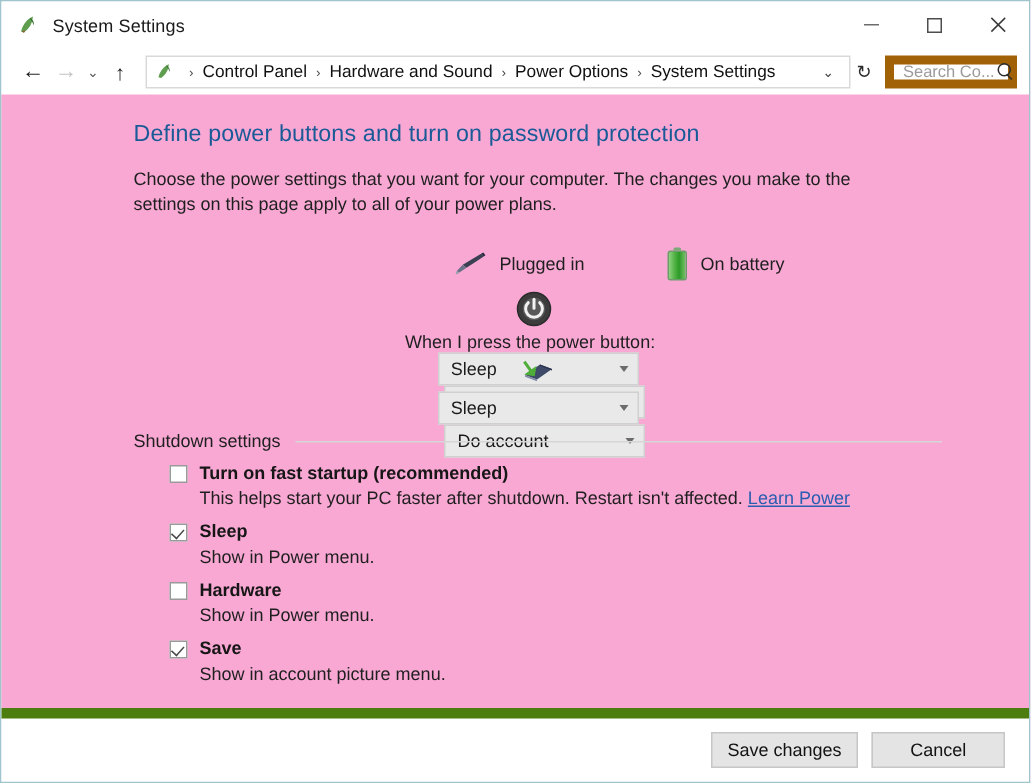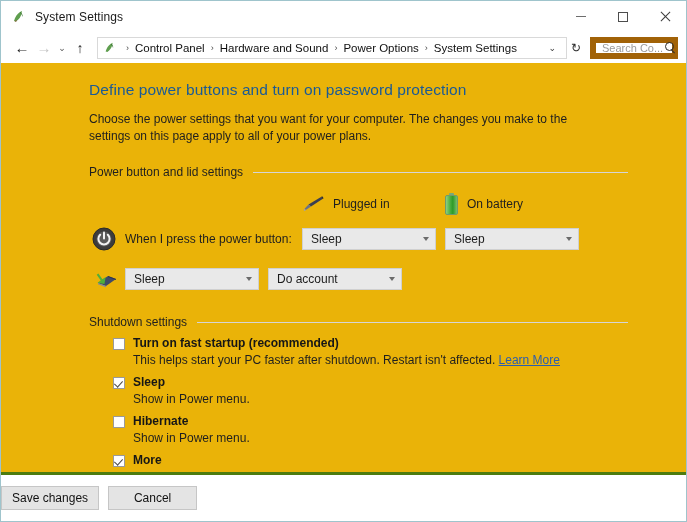--- a/index.html
+++ b/index.html
@@ -185,21 +185,21 @@
     width: 5px; height: 1.2px;
     background: #2c2c2c;
     transform: rotate(45deg);
     transform-origin: left center;
   }
 
   
   .content {
     flex: 1 1 auto;
     position: relative;
-    background: #eab308;
+    background: #f9a8d4;
     padding: 18px 0 0 0;
     overflow: hidden;
   }
   .inner {
     padding-left: 88px;
     padding-right: 58px;
   }
 
   .page-title {
     font-size: 15.5px;
@@ -277,20 +277,21 @@
     width: 22px; height: 20px;
     position: relative;
     flex: 0 0 auto;
   }
 
   
   .setting-row {
     display: flex;
     align-items: center;
     height: 40px;
+    flex-direction: column;
   }
   .row-icon {
     width: 30px; height: 30px;
     flex: 0 0 auto;
     position: relative;
     margin-right: 6px;
   }
   .row-label {
     font-size: 12px;
     color: #1f1f1f;
@@ -364,24 +365,24 @@
   }
   .link {
     color: #2a5db0;
     text-decoration: underline;
   }
 
   
   .footer {
     height: 49px;
     min-height: 49px;
-    border-top: 3px solid #4d7c0f;
-    display: flex;
-    align-items: center;
-    justify-content: flex-start;
+    border-top: 7px solid #4d7c0f;
+    display: flex;
+    align-items: center;
+    justify-content: flex-end;
     padding-right: 16px;
     background: #ffffff;
   }
   .btn {
     min-width: 89px;
     height: 24px;
     background: #e4e4e4;
     border: 1px solid #c6c6c6;
     font-size: 12px;
     color: #121212;
@@ -453,24 +454,20 @@
       <span class="search-icon"></span>
     </div>
   </div>
 
   <div class="content">
     <div class="inner">
 
       <div class="page-title">Define power buttons and turn on password protection</div>
       <div class="page-desc">Choose the power settings that you want for your computer. The changes you make to the settings on this page apply to all of your power plans.</div>
 
-      <div class="group-head">
-        <span class="label">Power button and lid settings</span>
-        <span class="rule"></span>
-      </div>
 
       <div class="col-heads">
         <div class="col-head">
           <span class="plug-icon">
             <svg width="22" height="20" viewBox="0 0 22 20">
               <path d="M19 3 L20.5 5 L9 12.5 L6.5 10.5 Z" fill="#3a3f52"></path>
               <path d="M6.5 10.5 L9 12.5 L4.5 15.5 C3.6 16 2.6 15.4 2.8 14.4 Z" fill="#6b7186"></path>
               <path d="M2.8 14.4 C2.6 15.4 3.6 16 4.5 15.5 L3 16.8 C2.2 17.1 1.6 16.4 1.9 15.6 Z" fill="#9aa0b2"></path>
               <path d="M19 3 L20.5 5 L21.6 4.2 L20.2 2.3 Z" fill="#23273a"></path>
             </svg>
@@ -531,38 +528,38 @@
           <span class="label">Shutdown settings</span>
           <span class="rule"></span>
         </div>
 
         <div class="check-row">
           <span class="checkbox"></span>
           <span class="check-label">Turn on fast startup (recommended)</span>
         </div>
         <div class="check-sub">
           <span>This helps start your PC faster after shutdown. Restart isn't affected.</span>
-          <a class="link" href="#">Learn More</a>
+          <a class="link" href="#">Learn Power</a>
         </div>
 
         <div class="check-row">
           <span class="checkbox checked"></span>
           <span class="check-label">Sleep</span>
         </div>
         <div class="check-sub">Show in Power menu.</div>
 
         <div class="check-row">
           <span class="checkbox"></span>
-          <span class="check-label">Hibernate</span>
+          <span class="check-label">Hardware</span>
         </div>
         <div class="check-sub">Show in Power menu.</div>
 
         <div class="check-row">
           <span class="checkbox checked"></span>
-          <span class="check-label">More</span>
+          <span class="check-label">Save</span>
         </div>
         <div class="check-sub">Show in account picture menu.</div>
       </div>
 
     </div>
   </div>
 
   <div class="footer">
     <button class="btn">Save changes</button>
     <button class="btn">Cancel</button>

